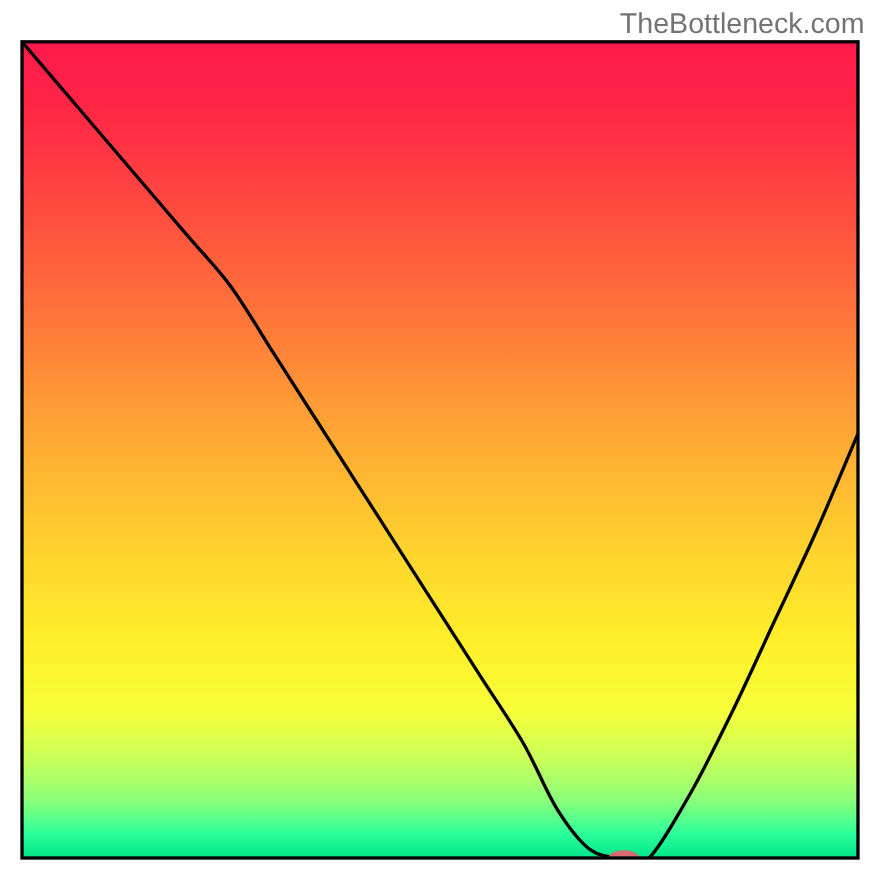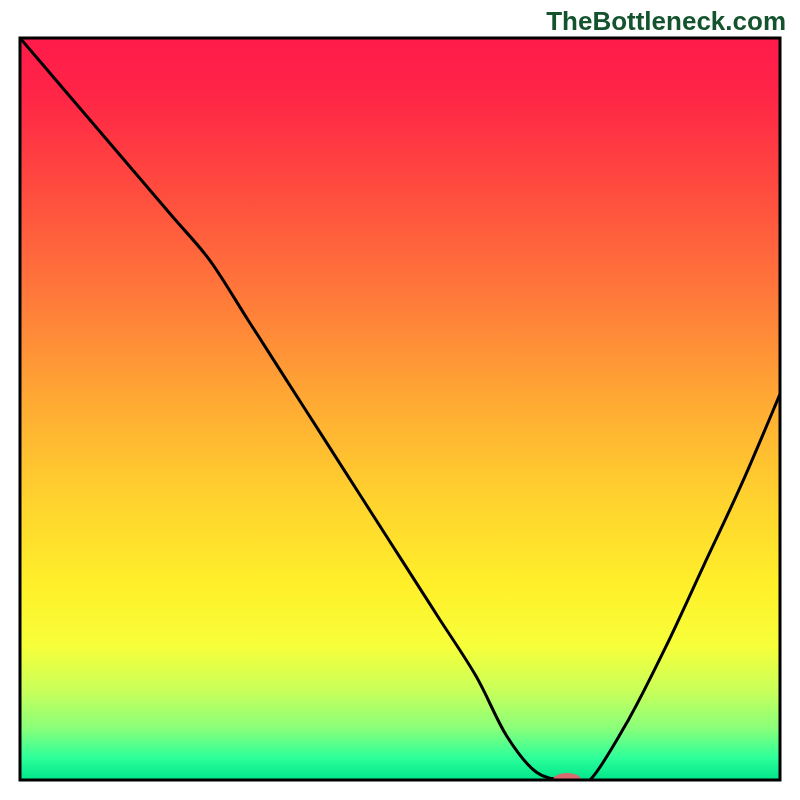--- a/index.html
+++ b/index.html
@@ -13,22 +13,22 @@
   .chart-container {
     position: relative;
     width: 800px;
     height: 800px;
   }
   .watermark {
     position: absolute;
     top: 6px;
     right: 14px;
     font-size: 26px;
-    font-weight: 700;
-    color: #14532d;
+    font-weight: 400;
+    color: #737373;
     letter-spacing: 0px;
     z-index: 10;
     user-select: none;
   }
   svg {
     display: block;
   }
 </style>
 </head>
 <body>

